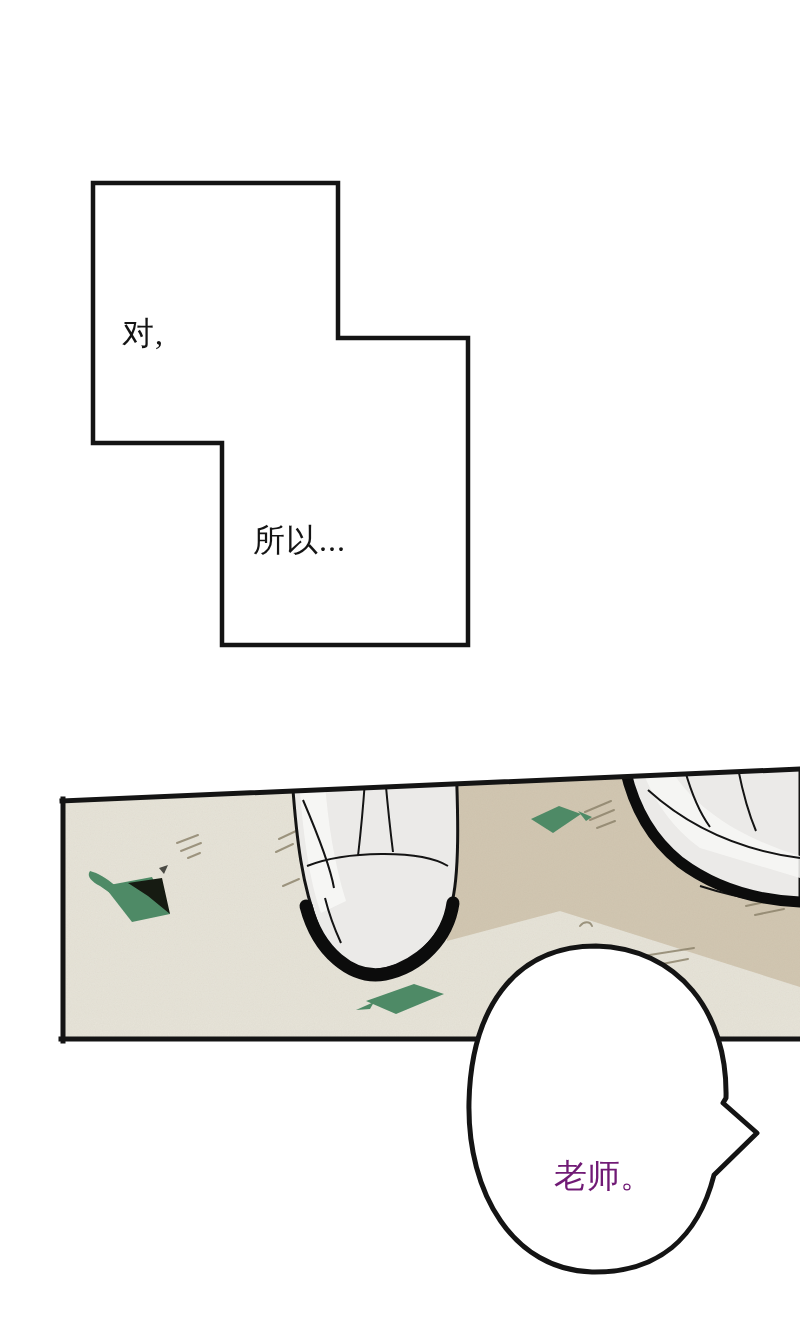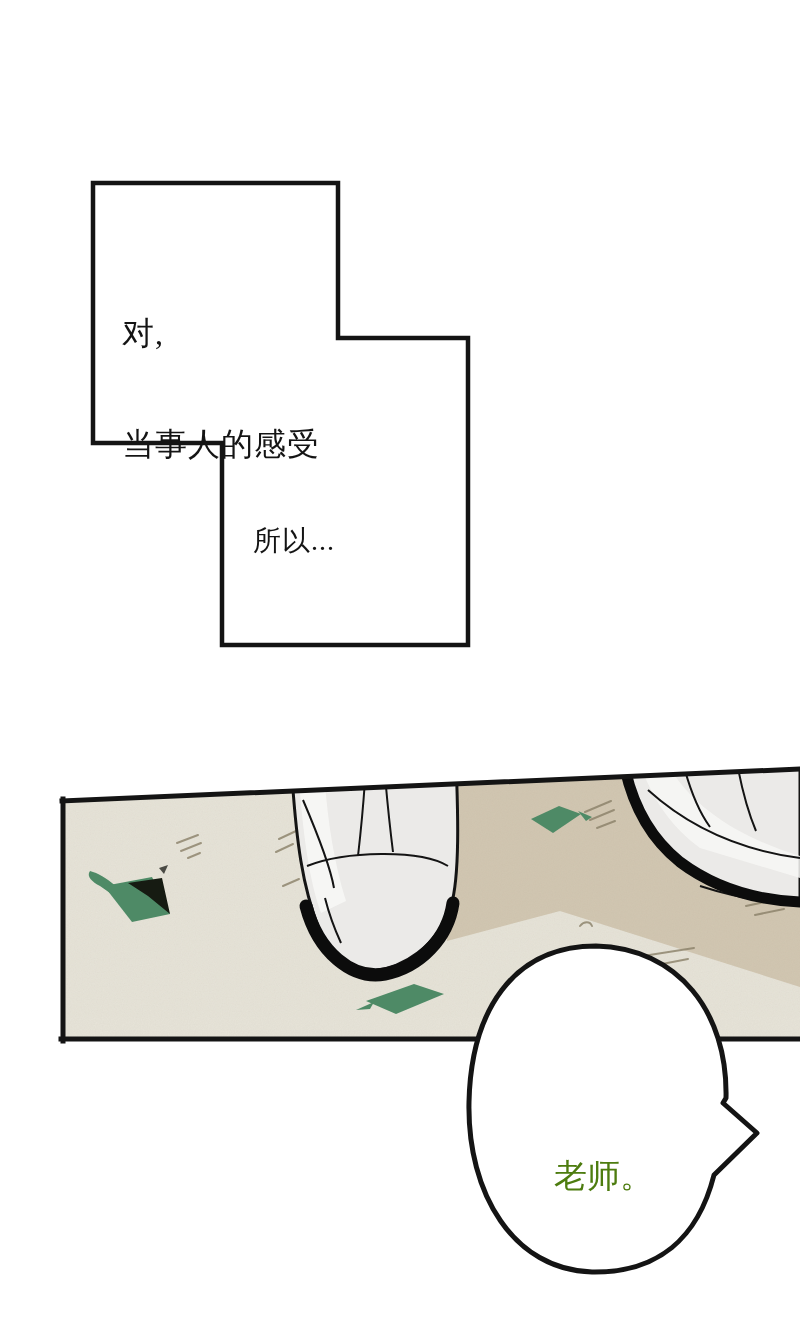--- a/index.html
+++ b/index.html
@@ -1,23 +1,23 @@
 <!DOCTYPE html>
 <html><head>
 <meta charset="utf-8">
 <style>
   html,body{margin:0;padding:0;background:#fff;}
   .page{position:relative;width:800px;height:1319px;background:#ffffff;overflow:hidden;
         font-family:"Liberation Serif","DejaVu Serif",serif;}
   .art{position:absolute;left:0;top:0;width:800px;height:1319px;}
   .bubble-text{position:absolute;color:#141414;white-space:pre;}
   .b1{left:122px;top:241px;font-size:32px;line-height:37px;letter-spacing:1px;}
-  .b2{left:253px;top:448px;font-size:28px;line-height:37px;letter-spacing:1px;}
+  .b2{left:253px;top:448px;font-size:32px;line-height:37px;letter-spacing:1px;}
   .b3{left:554px;top:1086px;font-size:33px;line-height:36px;
-      font-family:"DejaVu Sans","Liberation Sans",sans-serif;color:#4d7c0f;}
+      font-family:"DejaVu Sans","Liberation Sans",sans-serif;color:#701a75;}
   .tline{display:block;}
 </style>
 </head>
 <body>
 
 <div class="page">
 
   <svg class="art" viewBox="0 0 800 1319">
     <defs>
       <clipPath id="panelClip">
@@ -112,21 +112,20 @@
                C 678,948 728,1012 726,1098
                L 723,1103 L 757,1133 L 714,1175
                C 698,1238 658,1273 592,1272
                C 514,1270 467,1194 469,1102
                C 471,1012 512,946 596,946 Z" fill="#ffffff"></path>
     </g>
   </svg>
 
   <div class="bubble-text b1">
     <span class="tline">对,</span>
-    <span class="tline">当事人的感受</span>
   </div>
 
   <div class="bubble-text b2">
     <span class="tline">所以...</span>
   </div>
 
   <div class="bubble-text b3">
     <span class="tline">老师。</span>
   </div>
 

